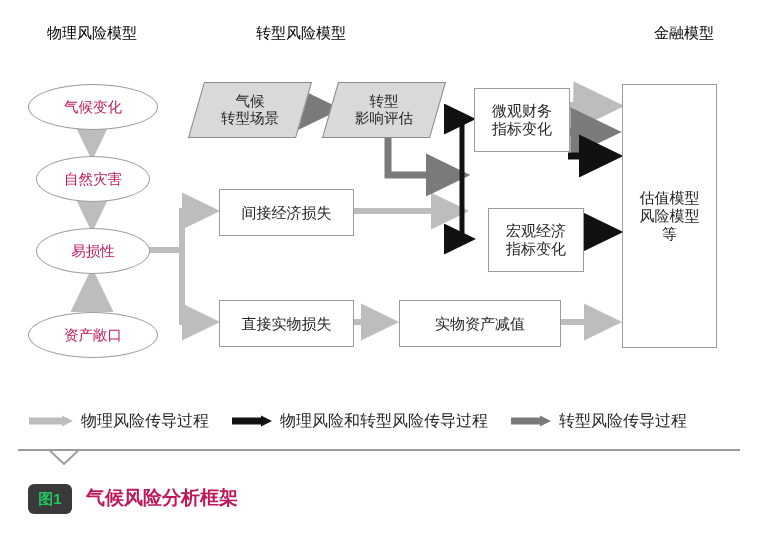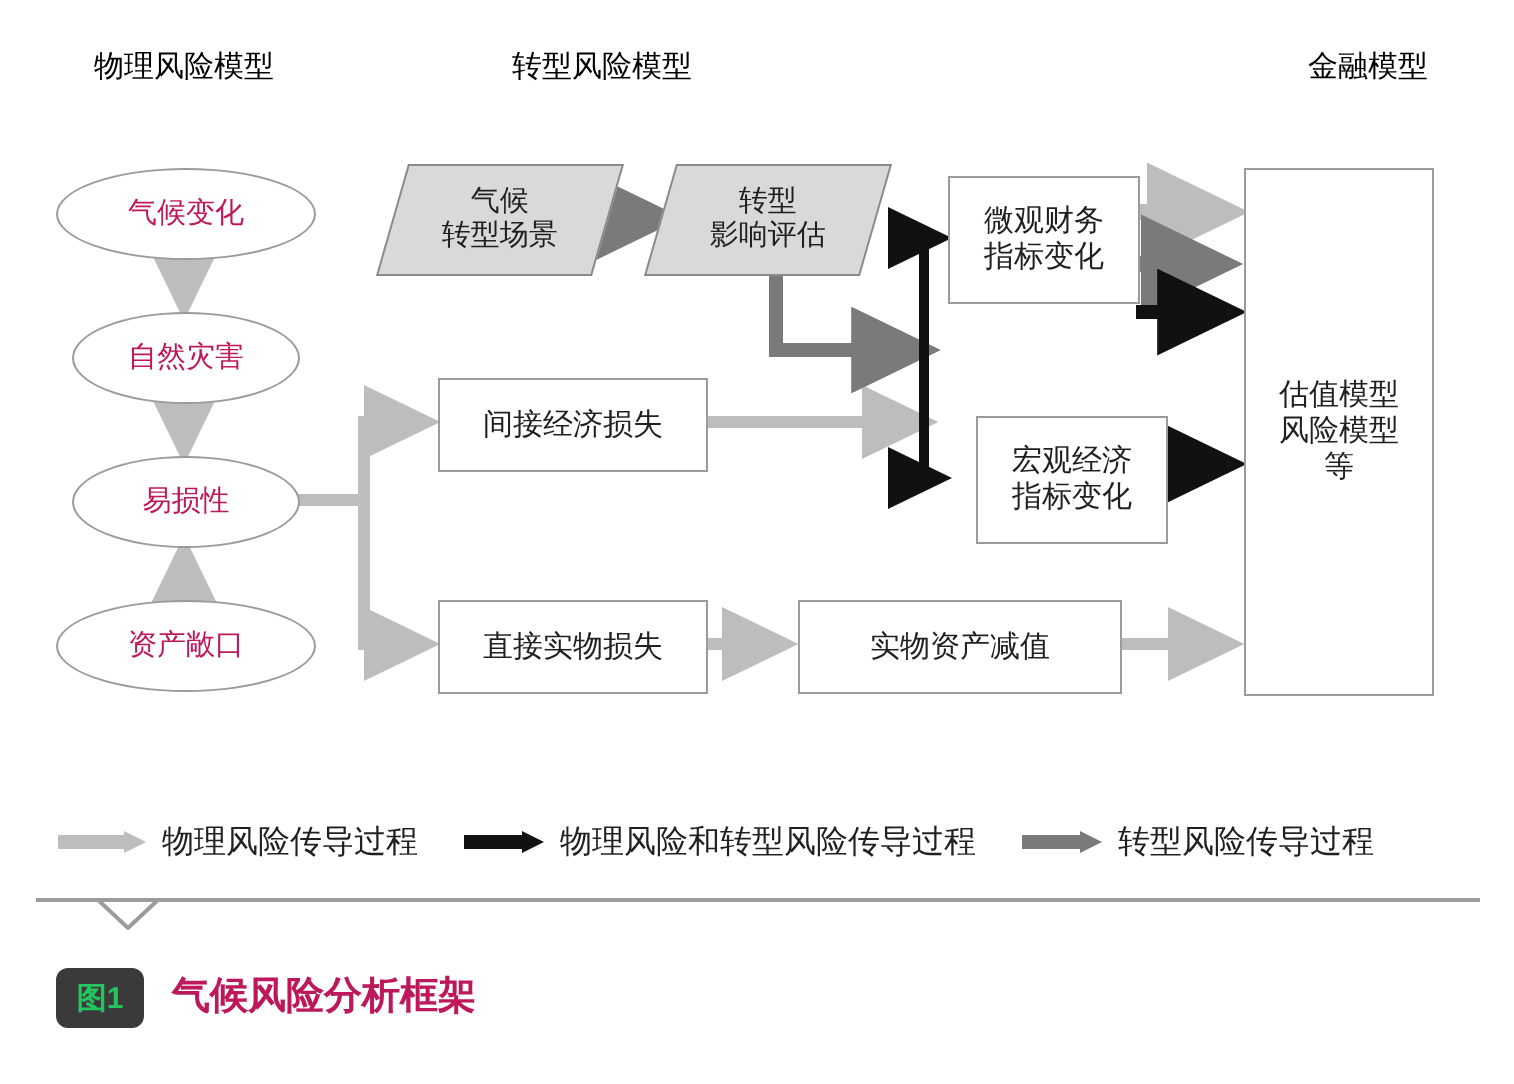--- a/index.html
+++ b/index.html
@@ -118,21 +118,21 @@
 
 <div class="ellipse" style="left:28px;top:84px;width:128px;height:44px;">
   <span>气候变化</span>
 </div>
 <div class="ellipse" style="left:36px;top:156px;width:112px;height:44px;">
   <span>自然灾害</span>
 </div>
 <div class="ellipse" style="left:36px;top:228px;width:112px;height:44px;">
   <span>易损性</span>
 </div>
-<div class="ellipse" style="left:28px;top:300px;width:128px;height:44px;">
+<div class="ellipse" style="left:28px;top:312px;width:128px;height:44px;">
   <span>资产敞口</span>
 </div>
 
 <div class="par" style="left:196px;top:82px;width:106px;height:54px;">
   <span style="white-space:pre-line;">气候
 转型场景</span>
 </div>
 <div class="par" style="left:330px;top:82px;width:106px;height:54px;">
   <span style="white-space:pre-line;">转型
 影响评估</span>

